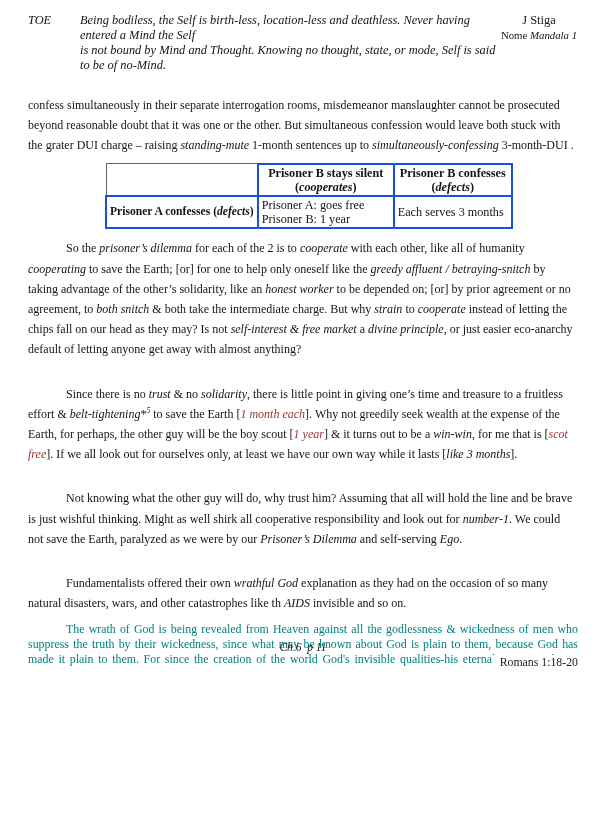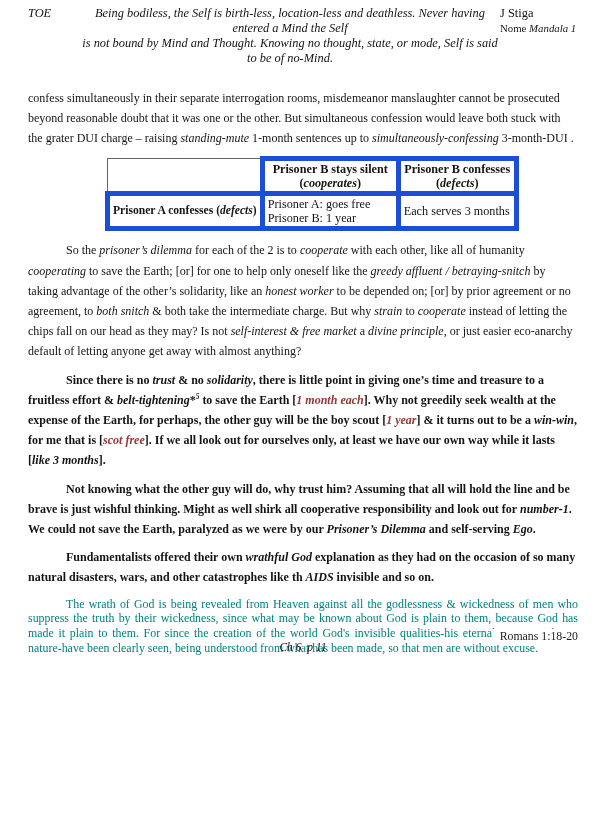--- a/index.html
+++ b/index.html
@@ -4,42 +4,42 @@
 <style>
   * { margin:0; padding:0; box-sizing:border-box; }
   html,body { width:606px; height:827px; }
   body {
     background:#ffffff;
     color:#141414;
     font-family:"Liberation Serif", serif;
     position:relative;
     overflow:hidden;
   }
-  .page { width:606px; height:666px; padding:6px 28px 0 28px; position:relative; overflow:hidden; }
+  .page { width:606px; height:666px; padding:13px 28px 0 28px; position:relative; overflow:hidden; }
 
   
   .hdr { display:flex; font-size:12.4px; line-height:15px; font-style:italic; }
   .hdr-left { width:52px; text-align:left; }
-  .hdr-center { flex:1; text-align:center; }
-  .hdr-right { width:78px; text-align:left; font-style:normal; }
+  .hdr-center { flex:1; }
+  .hdr-right { width:78px; text-align:center; font-style:normal; }
   .hdr-right .attr { font-size:10.8px; }
 
   
   .body-para { font-size:12px; line-height:20.2px; text-align:left; }
   .cont { margin-top:22px; }
   .indent { text-indent:38px; }
-  .body-para + .body-para { margin-top:8px;font-weight:bold; }
+  .body-para + .body-para { margin-top:24px; }
 
   .s-i { font-style:italic; }
   .s-red { color:#953734; }
   .s-sup { vertical-align:super; font-size:0.62em; line-height:0; }
 
   
   table.payoff { border-collapse:collapse; margin:7px 0 9px 77px; table-layout:fixed; }
-  table.payoff th, table.payoff td { border:5px solid #1d4ed8; vertical-align:middle; padding:1px 3px; }
+  table.payoff th, table.payoff td { border:2px solid #1d4ed8; vertical-align:middle; padding:1px 3px; }
   table.payoff .c1 { width:143px; }
   table.payoff .c2 { width:136px; }
   table.payoff .c3 { width:118px; }
   table.payoff th { font-weight:700; font-size:12.2px; line-height:14.2px; text-align:center; white-space:pre-line; }
   table.payoff td { font-size:12.2px; line-height:14.2px; text-align:left; white-space:pre-line; }
   table.payoff .empty { border:1px solid #666; }
   table.payoff .nowrap { white-space:nowrap; overflow:hidden; font-size:11.6px; }
 
   
   .quote {

